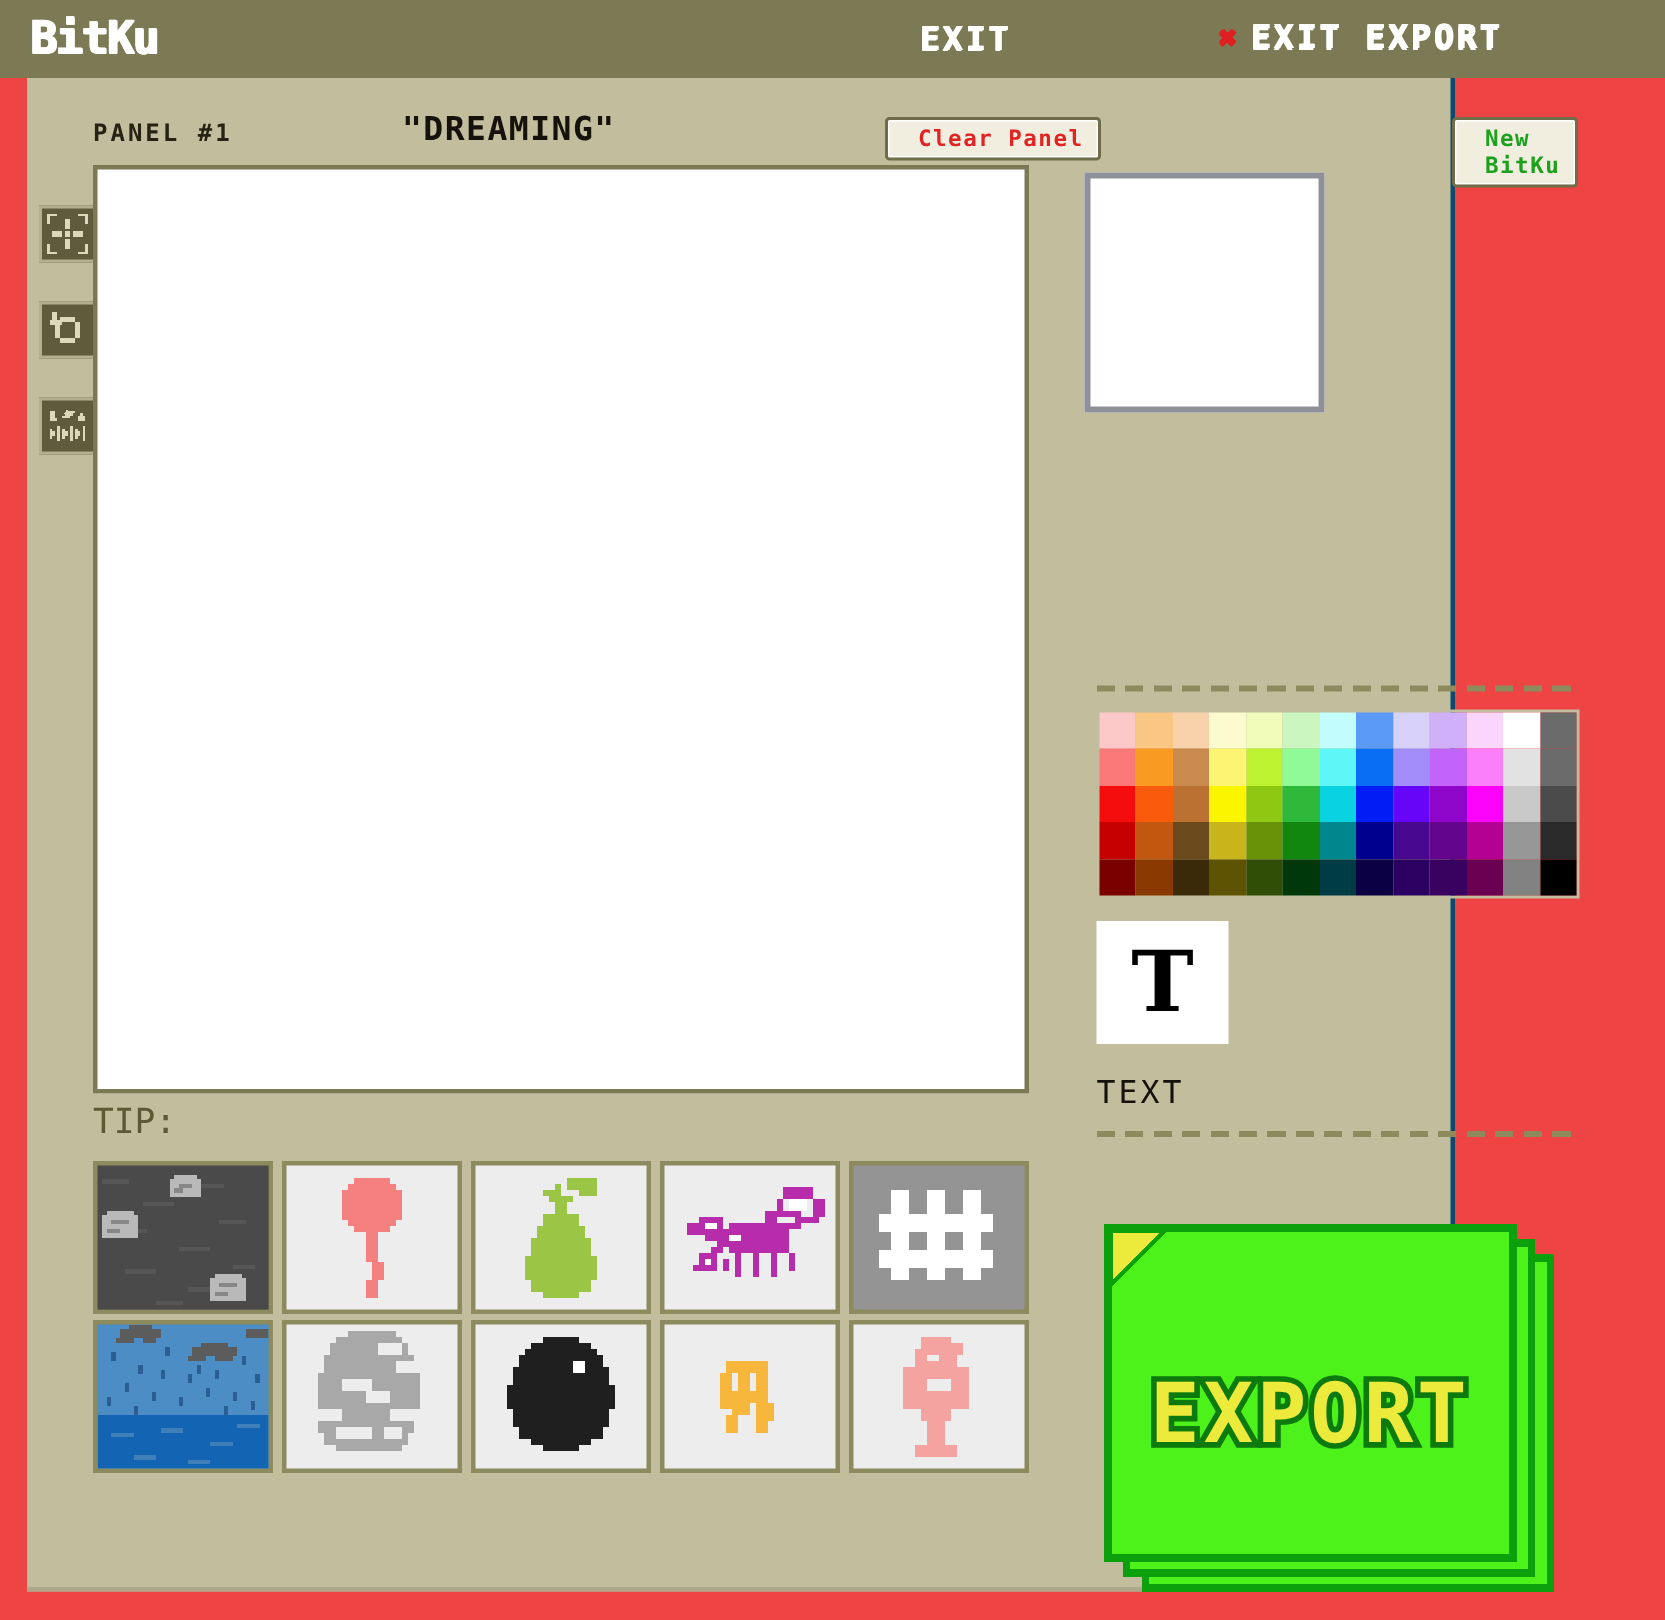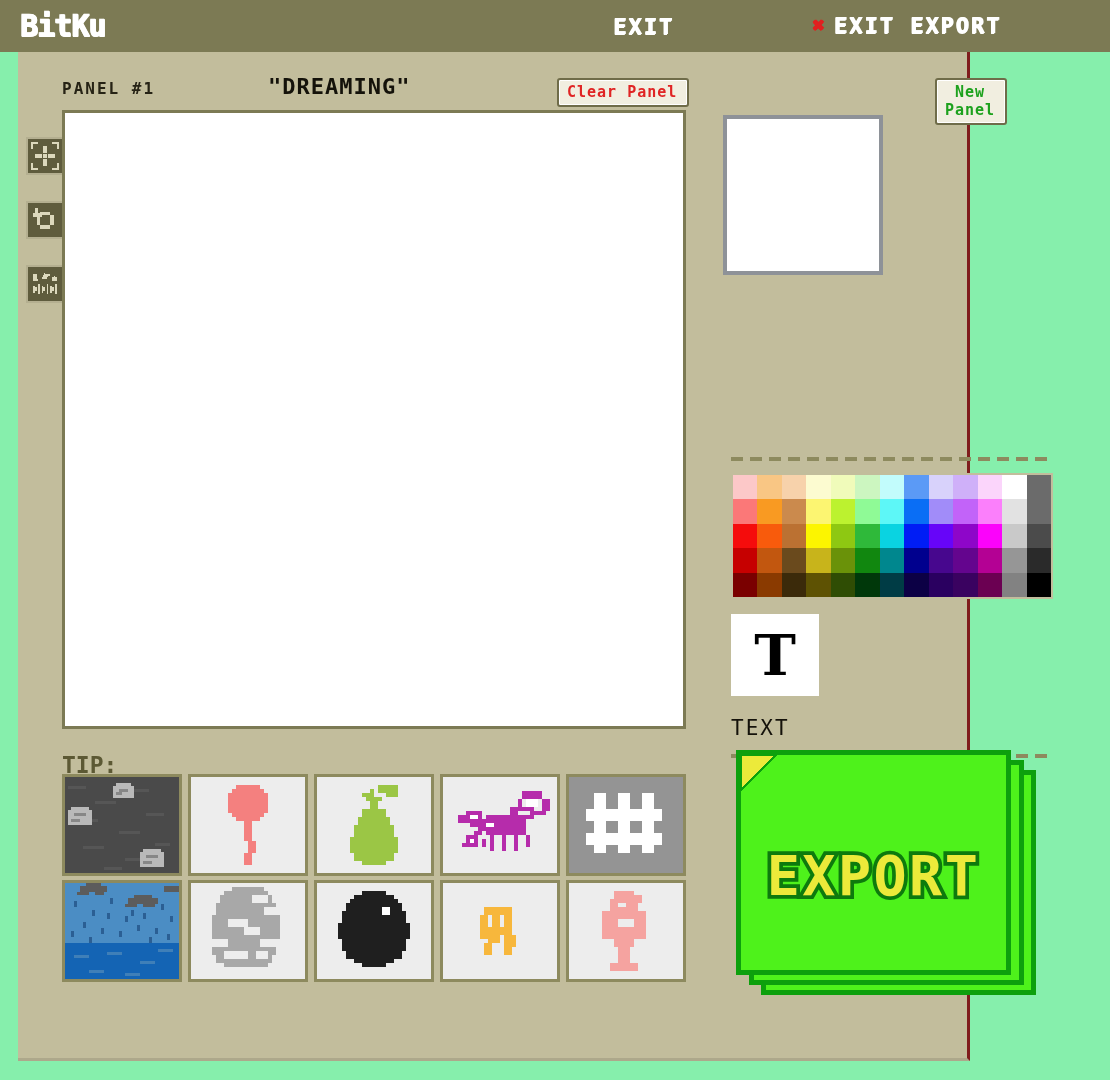--- a/index.html
+++ b/index.html
@@ -8,22 +8,21 @@
     width: 1110px; height: 1080px;
     background: #7c7a54;
     font-family: "DejaVu Sans Mono", monospace;
     overflow: hidden;
   }
 
   
   #app {
     position: relative;
     width: 1110px; height: 1080px;
-    background: #86efac;
-    text-align: center;
+    background: #ef4444;
   }
 
   
   #topbar {
     position: absolute; left: 0; top: 0;
     width: 1110px; height: 52px;
     background: #7c7a54;
   }
   .logo {
     position: absolute; left: 20px; top: 8px;
@@ -55,45 +54,46 @@
     font-size: 22px; font-weight: bold; color: #ffffff;
     letter-spacing: 2px;
     text-shadow: 1px 0 0 #ffffff, 0 1px 0 #ffffff;
   }
 
   
   #workspace {
     position: absolute; left: 18px; top: 52px;
     width: 952px; height: 1009px;
     background: #c2bd9c;
-    border-right: 3px solid #7f1d1d;
+    border-right: 3px solid #0c4a6e;
     border-bottom: 3px solid #ada88b;
   }
 
   
   .panel-label {
     position: absolute; left: 44px; top: 27px;
     font-size: 16px; font-weight: bold; color: #262315;
     letter-spacing: 2px;
   }
   .panel-title {
     position: absolute; left: 250px; top: 22px;
     font-size: 22px; font-weight: bold; color: #14120a;
     letter-spacing: 1px;
   }
   .pixbtn {
     position: absolute;
     background: #f1eee0;
     border: 2px solid #6f6c49;
     border-radius: 3px;
-    padding: 3px 10px 4px 8px;
+    padding: 3px 10px 4px 20px;
     font-size: 15px; font-weight: bold;
     letter-spacing: 1px;
     cursor: pointer;
     box-shadow: inset 0 0 0 1px #ffffff;
+    margin-left: 33px;
   }
   #clear-panel-btn { left: 539px; top: 26px; color: #e02424; }
   #new-panel-btn  { left: 917px; top: 26px; color: #1da11d; }
 
   
   .tool {
     position: absolute; left: 8px;
     width: 38px; height: 38px;
     background: #5f5c3d;
     border: 2px solid #b4af90;
@@ -111,23 +111,22 @@
     background: #ffffff;
     border: 3px solid #7c7a54;
   }
 
   
   .tip-row {
     position: absolute; left: 44px; top: 683px;
     display: flex; align-items: baseline; gap: 6px;
   }
   .tip-key {
-    font-size: 23px; font-weight: bold; color: #5c5934;
+    font-size: 23px; font-weight: normal; color: #5c5934;
     letter-spacing: 0px;
-    margin-top: 17px;
   }
   .tip-text {
     font-size: 21px; color: #14120a; letter-spacing: 1px;
   }
 
   
   #sprite-grid {
     position: absolute; left: 44px; top: 722px;
     display: grid;
     grid-template-columns: repeat(5, 120px);
@@ -184,21 +183,21 @@
     line-height: 1;
   }
   #text-tool-label {
     position: absolute; left: 713px; top: 664px;
     font-size: 21px; font-weight: normal; color: #14120a;
     letter-spacing: 2px;
   }
 
   
   #export-btn {
-    position: absolute; left: 718px; top: 698px;
+    position: absolute; left: 718px; top: 764px;
     width: 310px; height: 255px;
     cursor: pointer;
   }
   #export-btn svg { display: block; }
 </style>
 </head>
 <body>
 
 <div id="app">
 
@@ -209,21 +208,21 @@
       <span class="exit-x">✖</span>
       <span class="exit-label">EXIT EXPORT</span>
     </div>
   </div>
 
   <div id="workspace">
 
     <div class="panel-label">PANEL #1</div>
     <div class="panel-title">"DREAMING"</div>
     <div class="pixbtn" id="clear-panel-btn">Clear Panel</div>
-    <div class="pixbtn" id="new-panel-btn">New Panel</div>
+    <div class="pixbtn" id="new-panel-btn">New BitKu</div>
 
     <div class="tool" id="tool-move">
       <svg viewBox="0 0 20 20" shape-rendering="crispEdges">
         <g fill="#dcd8bc">
           <rect x="2" y="2" width="4" height="1"></rect>
             <rect x="2" y="2" width="1" height="4"></rect>
           <rect x="14" y="2" width="4" height="1"></rect>
             <rect x="17" y="2" width="1" height="4"></rect>
           <rect x="2" y="17" width="4" height="1"></rect>
             <rect x="2" y="14" width="1" height="4"></rect>

